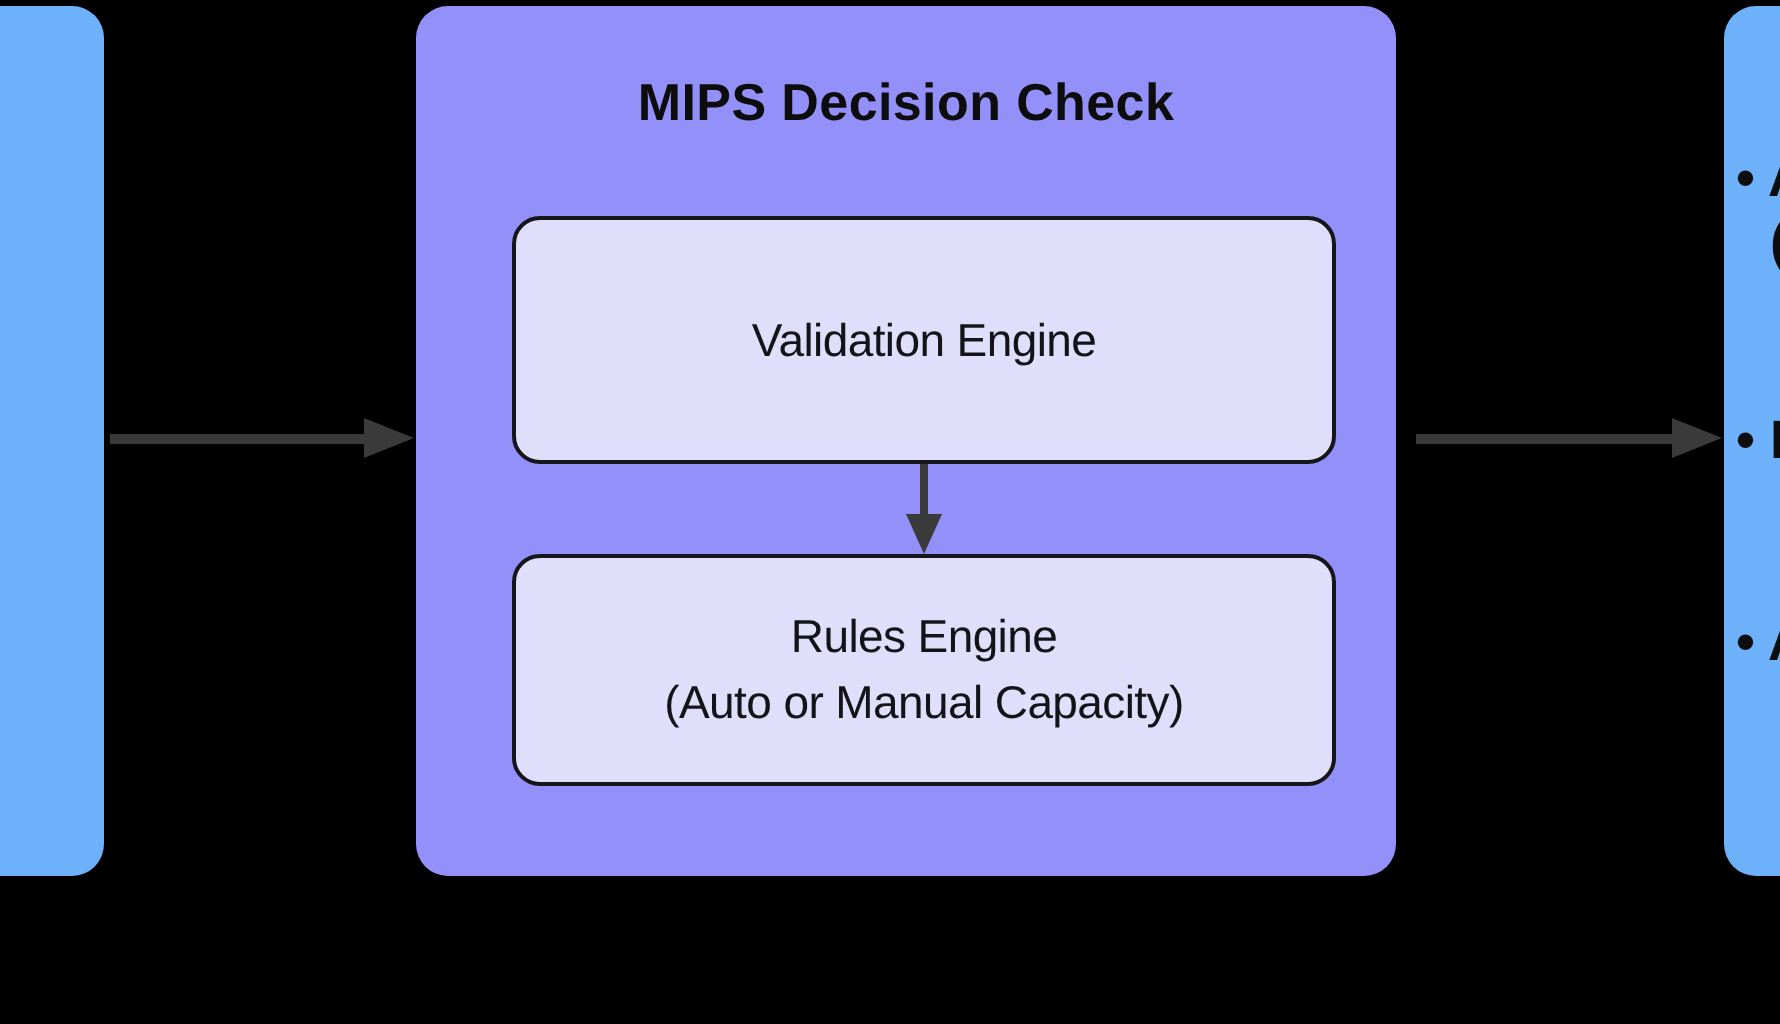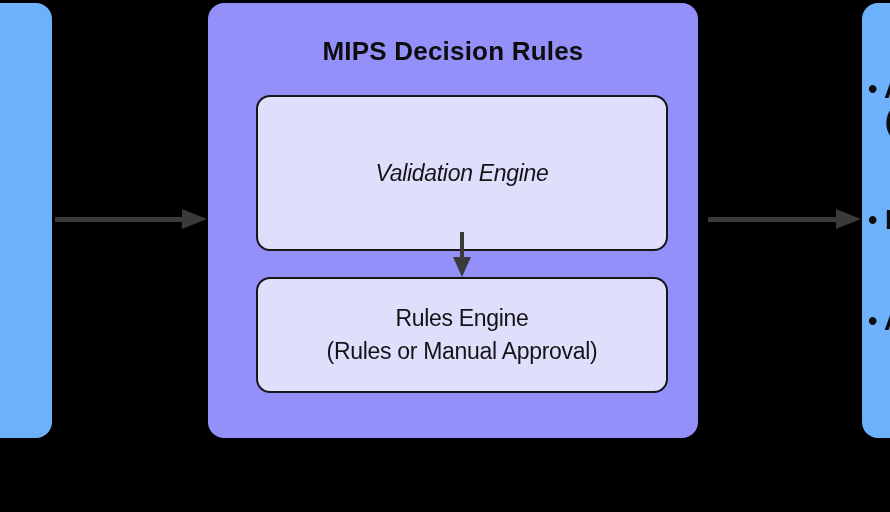--- a/index.html
+++ b/index.html
@@ -40,21 +40,21 @@
     position:absolute;top:33px;left:0;right:0;text-align:center;
     font-size:26px;font-weight:700;letter-spacing:.2px;
   }
   .inner-box{
     position:absolute;left:48px;width:412px;box-sizing:border-box;
     background:var(--lavender);border:2.5px solid #15151a;border-radius:14px;
     display:flex;flex-direction:column;align-items:center;justify-content:center;
     font-size:23px;line-height:33px;letter-spacing:-.3px;text-align:center;
     white-space:nowrap;color:#131318;
   }
-  .validation-box{top:92px;height:156px;font-style:italic;}
+  .validation-box{top:105px;height:124px;}
   .rules-box{top:274px;height:116px;}
   
   .h-line{position:absolute;height:4.5px;background:var(--arrow);top:217px;}
   .h-head{
     position:absolute;top:209px;width:0;height:0;
     border-top:10px solid transparent;border-bottom:10px solid transparent;
     border-left:25px solid var(--arrow);
   }
   .a1-line{left:55px;width:128px;}
   .a1-head{left:182px;}
@@ -73,34 +73,34 @@
 <div class="canvas">
 
   <div class="left-node"></div>
 
   <div>
     <div class="h-line a1-line"></div>
     <div class="h-head a1-head"></div>
   </div>
 
   <div class="engine-panel">
-    <div class="engine-title">MIPS Decision Rules</div>
+    <div class="engine-title">MIPS Decision Check</div>
 
     <div class="inner-box validation-box">
       <div>Validation Engine</div>
     </div>
 
     <div>
       <div class="v-line"></div>
       <div class="v-head"></div>
     </div>
 
     <div class="inner-box rules-box">
       <div>Rules Engine</div>
-      <div>(Rules or Manual Approval)</div>
+      <div>(Auto or Manual Capacity)</div>
     </div>
   </div>
 
   <div>
     <div class="h-line a2-line"></div>
     <div class="h-head a2-head"></div>
   </div>
 
   <div class="right-node">
     <div class="bullet b1">

